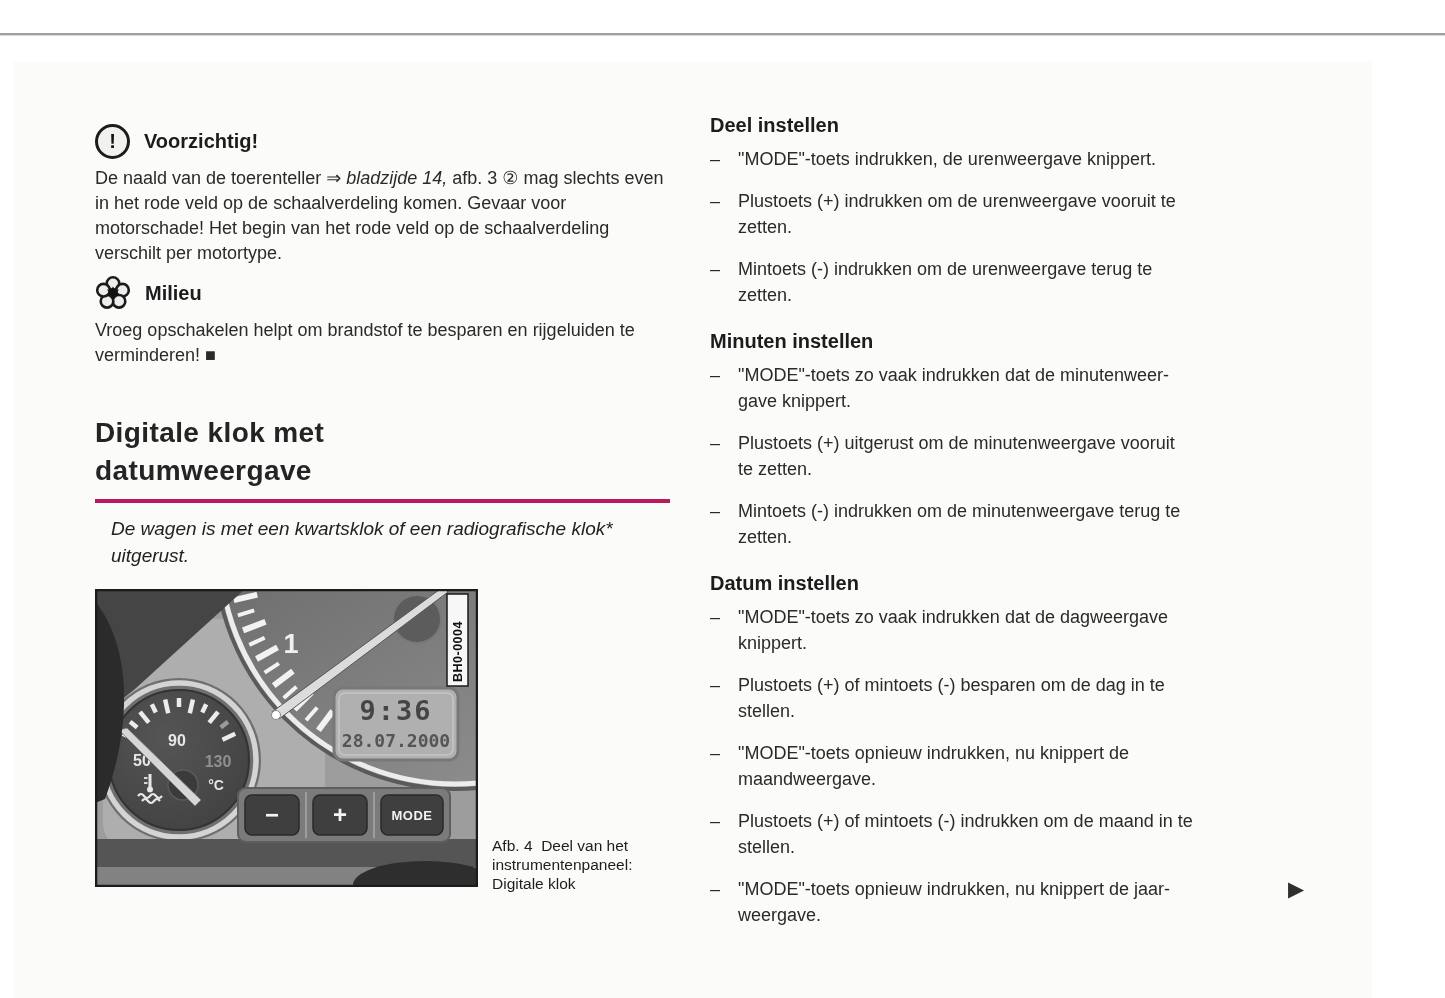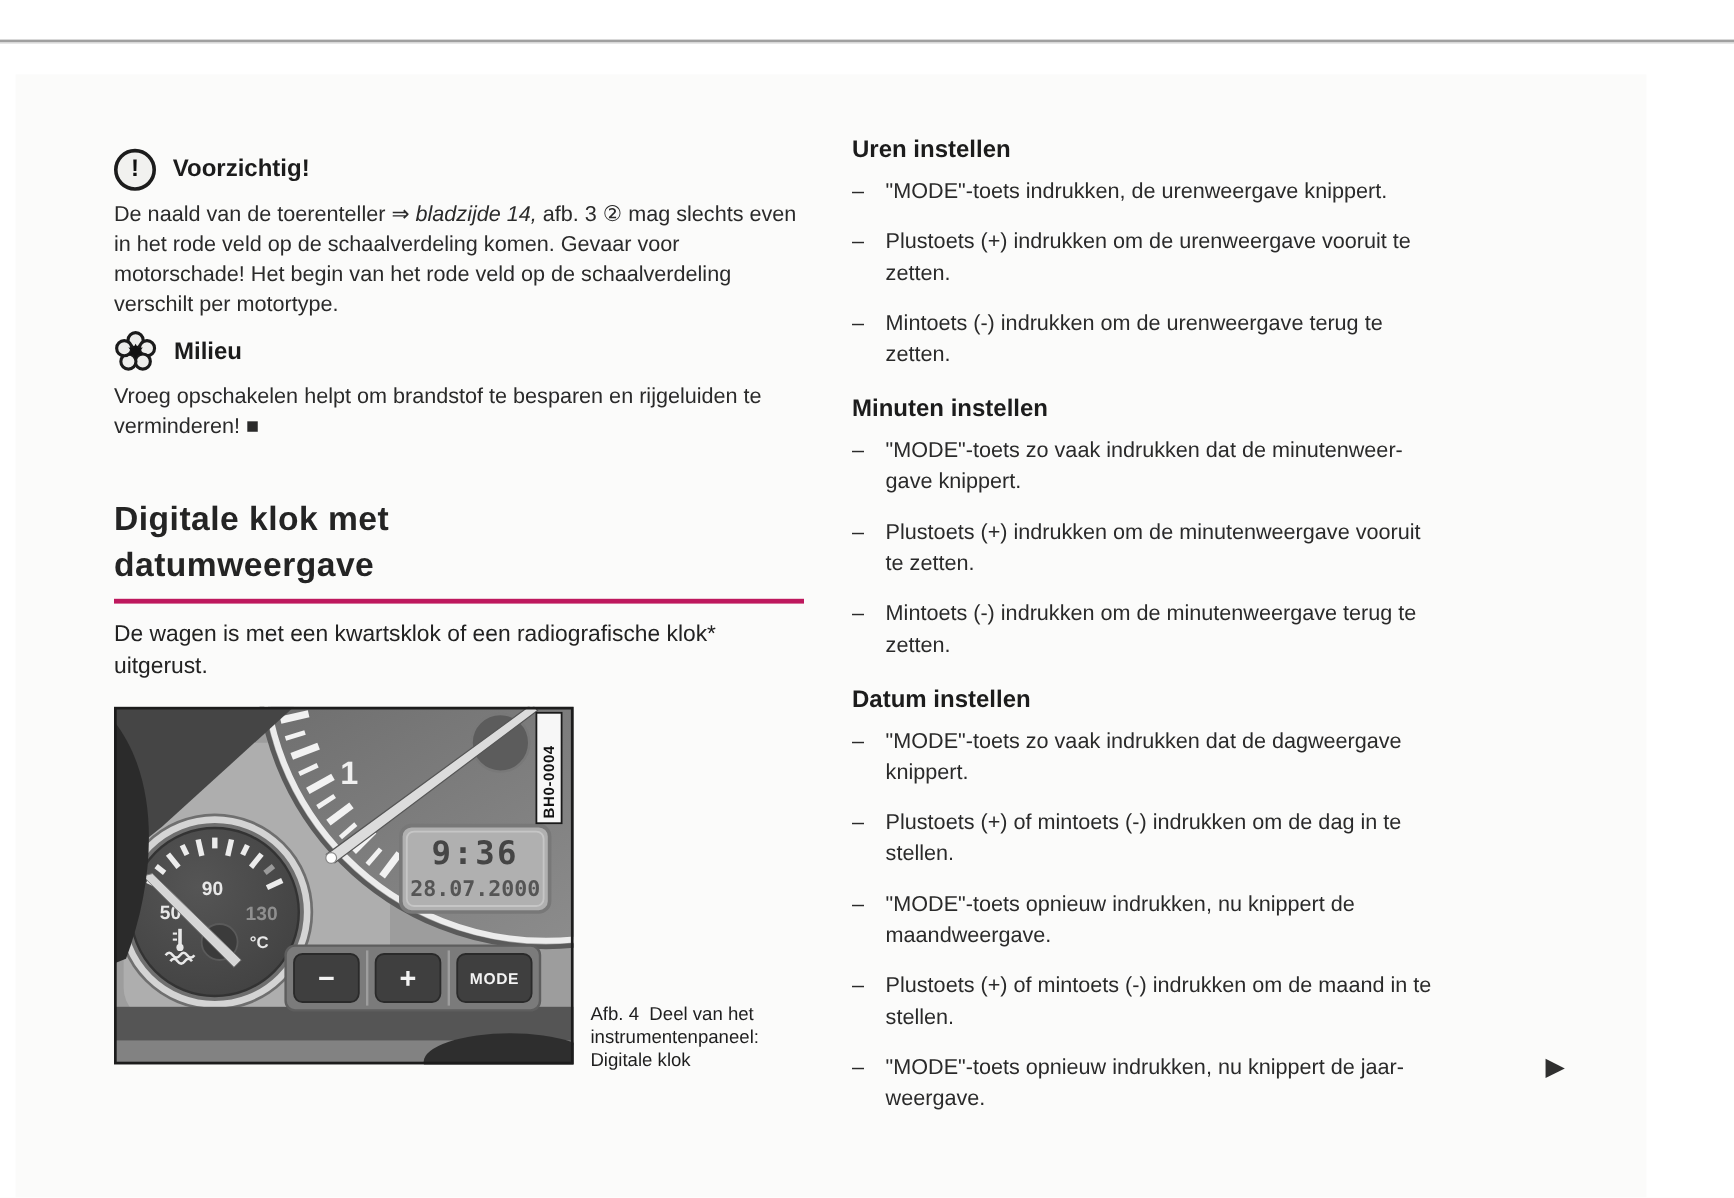--- a/index.html
+++ b/index.html
@@ -16,21 +16,21 @@
   .notice-head{display:flex;align-items:center;height:38px;margin-bottom:6px;}
   .excl-icon{width:29px;height:29px;border:3.5px solid #1c1c1c;border-radius:50%;background:#f1f1ef;
     display:flex;align-items:center;justify-content:center;font-weight:bold;font-size:20px;color:#111;}
   .flower-icon{width:36px;height:36px;display:block;}
   .notice-title{font-weight:bold;font-size:20px;color:#1c1c1c;margin-left:14px;}
   .body-text{font-size:18px;line-height:25px;margin:0;}
   .body-text em{font-style:italic;text-align:right;}
   .milieu-gap{margin-top:8px;}
   .main-heading{font-size:28px;line-height:38px;font-weight:bold;color:#242424;margin:46px 0 0 0;
     white-space:pre-line;padding-bottom:9px;border-bottom:4px solid #be185d;letter-spacing:.4px;}
-  .lead{font-size:19px;line-height:27px;margin:12px 0 0 0;color:#222;}
+  .lead{font-size:19px;line-height:27px;font-style:italic;margin:12px 0 0 16px;color:#222;}
   figure{margin:20px 0 0 0;padding:0;width:383px;height:298px;}
   .fig-caption{position:absolute;left:479px;top:774px;width:175px;font-size:15.5px;line-height:19px;
     font-weight:normal;color:#1e1e1e;}
   .fig-caption .cap-text{white-space:pre-line;}
 
   
   .right-col{position:absolute;left:697px;top:50px;width:592px;}
   .sec-heading{font-size:20px;line-height:26px;font-weight:bold;color:#1c1c1c;margin:0 0 8px 0;}
   .sec-heading.later{margin-top:20px;}
   ul.steps{list-style:none;margin:0;padding:0;}
@@ -196,21 +196,21 @@
 
   <div class="fig-caption">
     <span>Afb. 4</span>&nbsp;
     <span class="cap-text">Deel van het
 instrumentenpaneel:
 Digitale klok</span>
   </div>
 
   <div class="right-col">
 
-    <h2 class="sec-heading">Uren instellen</h2>
+    <h2 class="sec-heading">Deel instellen</h2>
     <ul class="steps">
       <li>
           <span class="dash">–</span>
           <span class="li-text">"MODE"-toets indrukken, de urenweergave knippert.</span>
         </li>
       <li>
           <span class="dash">–</span>
           <span class="li-text">Plustoets (+) indrukken om de urenweergave vooruit te
 zetten.</span>
         </li>
@@ -223,40 +223,40 @@
 
     <h2 class="sec-heading later">Minuten instellen</h2>
     <ul class="steps">
       <li>
           <span class="dash">–</span>
           <span class="li-text">"MODE"-toets zo vaak indrukken dat de minutenweer-
 gave knippert.</span>
         </li>
       <li>
           <span class="dash">–</span>
-          <span class="li-text">Plustoets (+) indrukken om de minutenweergave vooruit
+          <span class="li-text">Plustoets (+) uitgerust om de minutenweergave vooruit
 te zetten.</span>
         </li>
       <li>
           <span class="dash">–</span>
           <span class="li-text">Mintoets (-) indrukken om de minutenweergave terug te
 zetten.</span>
         </li>
     </ul>
 
     <h2 class="sec-heading later">Datum instellen</h2>
     <ul class="steps">
       <li>
           <span class="dash">–</span>
           <span class="li-text">"MODE"-toets zo vaak indrukken dat de dagweergave
 knippert.</span>
         </li>
       <li>
           <span class="dash">–</span>
-          <span class="li-text">Plustoets (+) of mintoets (-) indrukken om de dag in te
+          <span class="li-text">Plustoets (+) of mintoets (-) besparen om de dag in te
 stellen.</span>
         </li>
       <li>
           <span class="dash">–</span>
           <span class="li-text">"MODE"-toets opnieuw indrukken, nu knippert de
 maandweergave.</span>
         </li>
       <li>
           <span class="dash">–</span>
           <span class="li-text">Plustoets (+) of mintoets (-) indrukken om de maand in te

